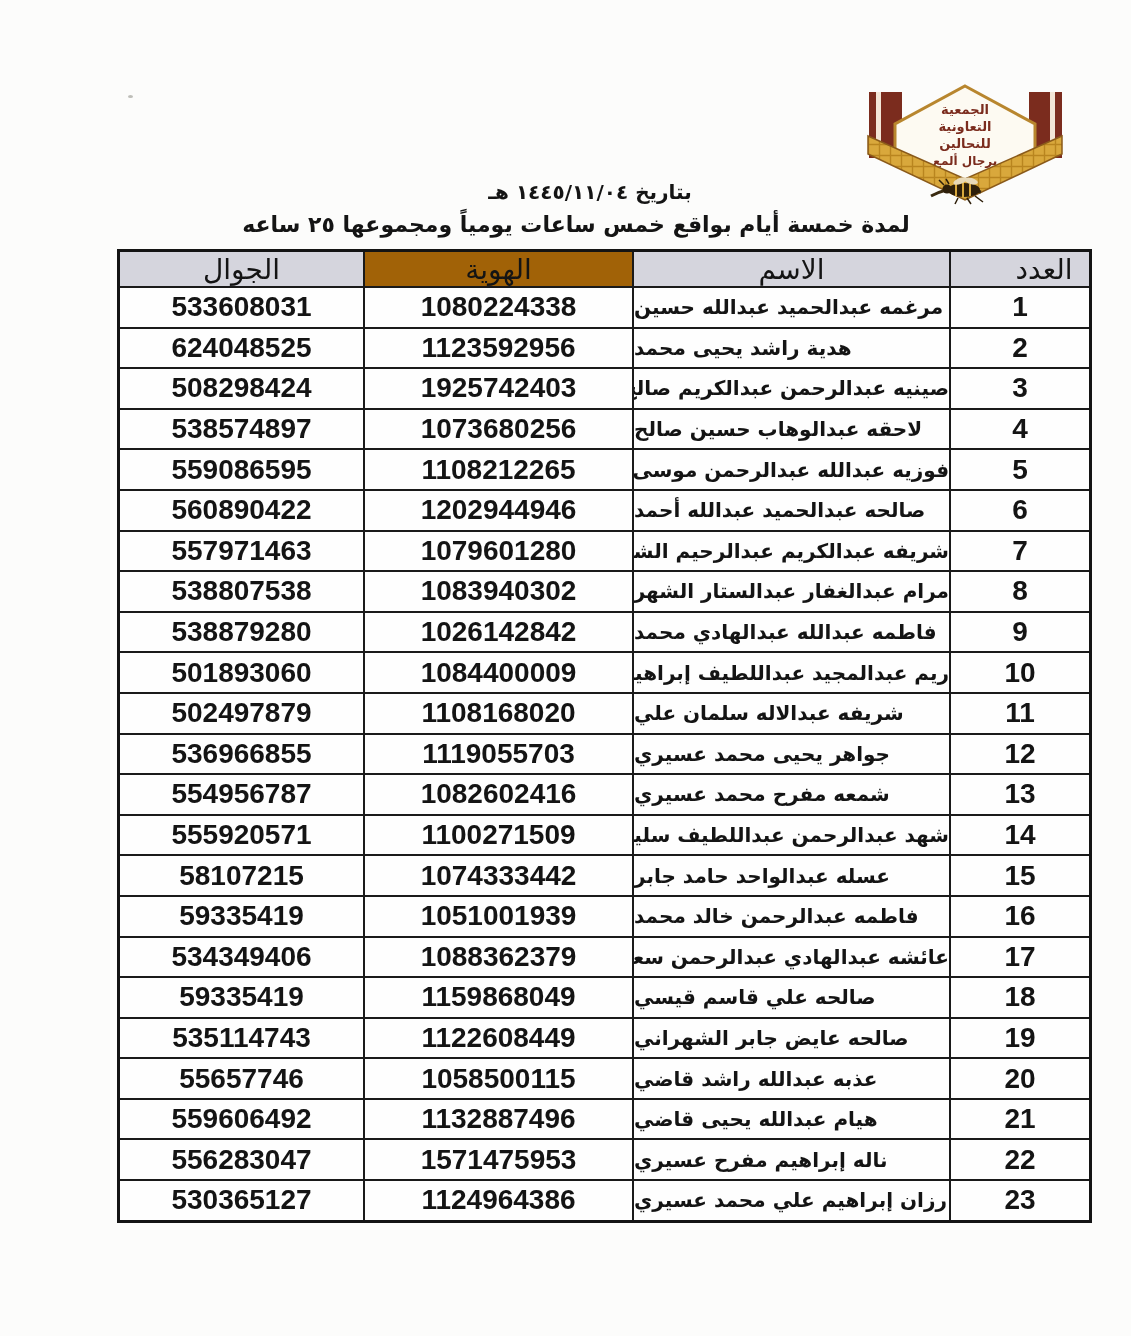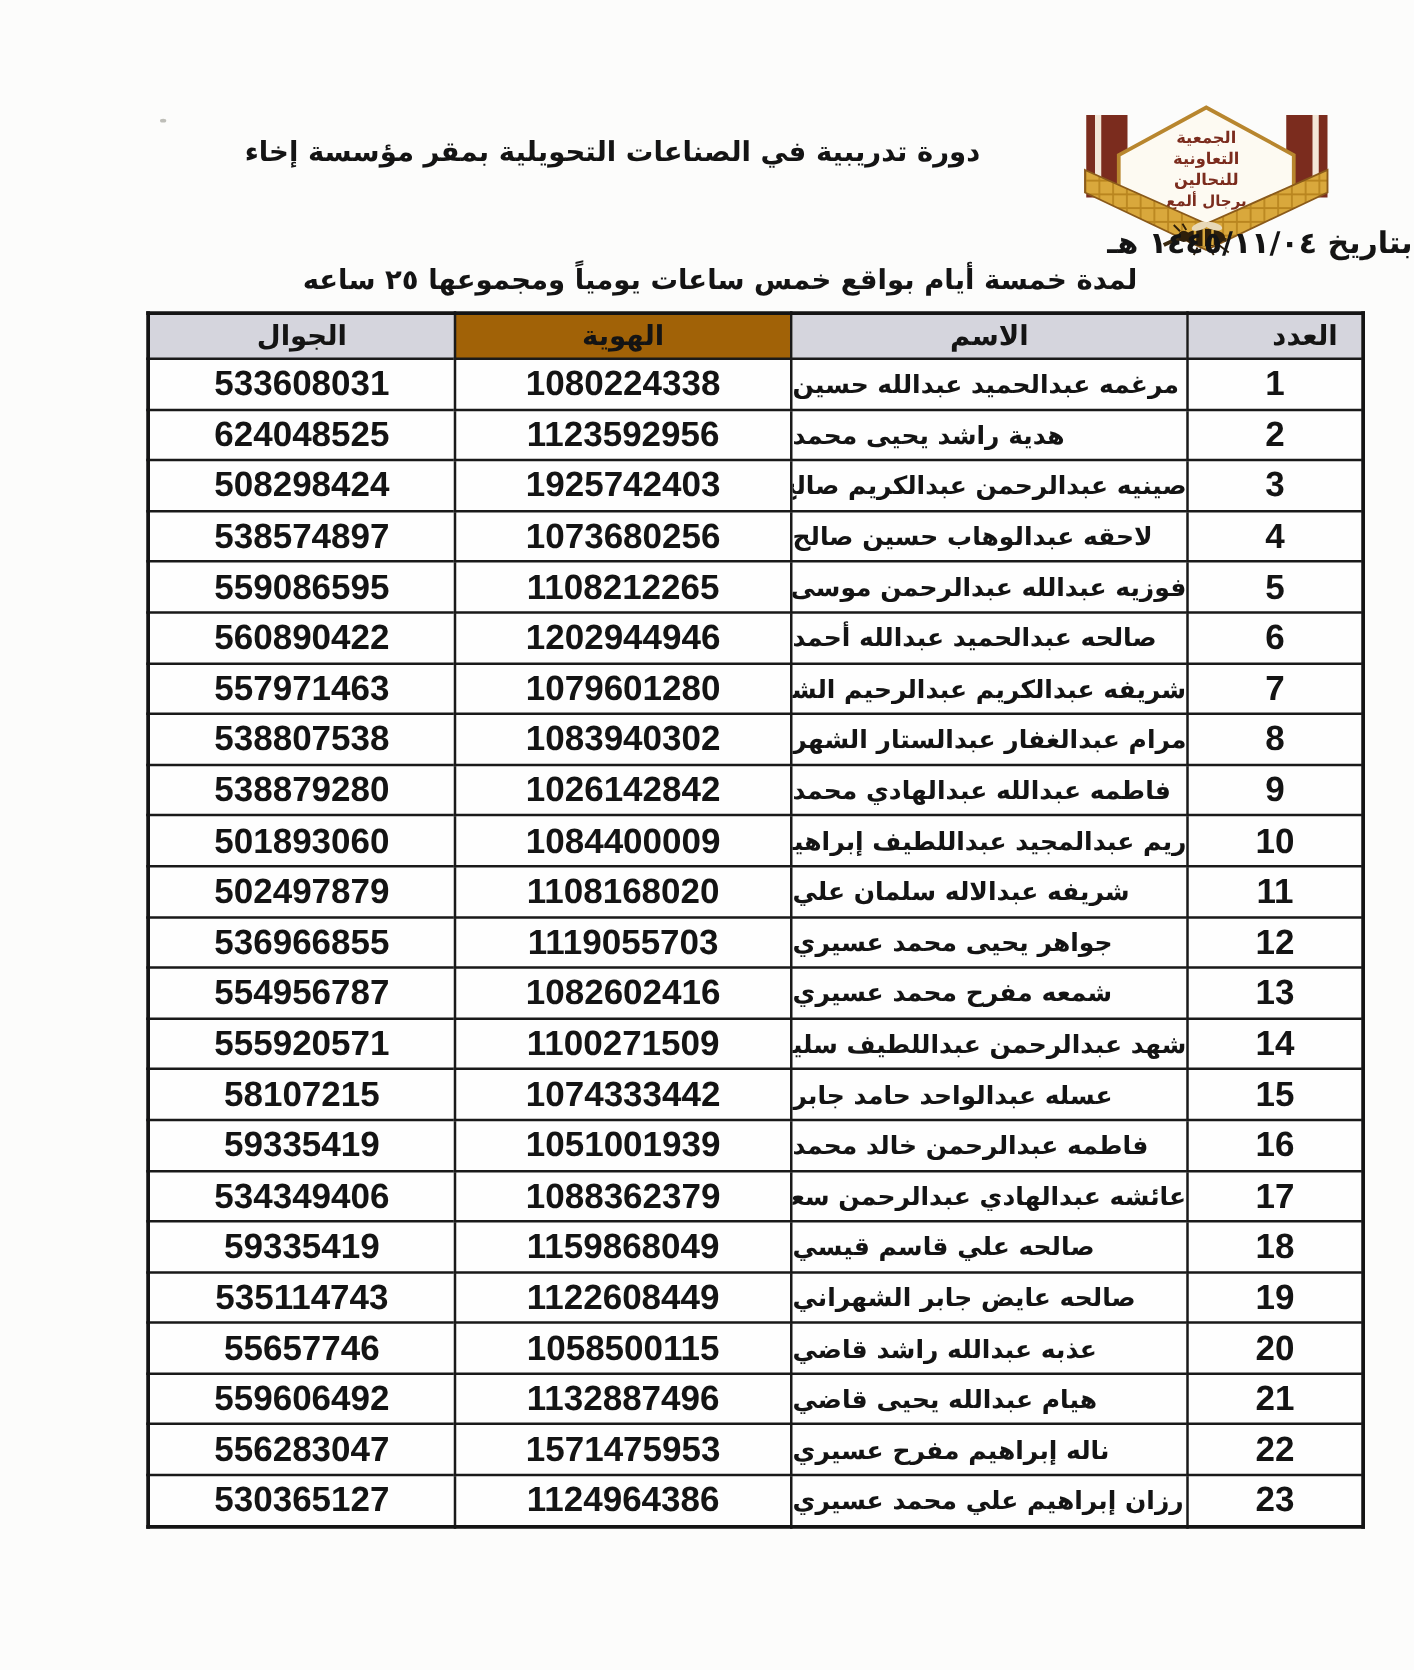--- a/index.html
+++ b/index.html
@@ -14,22 +14,22 @@
   }
   .page{position:absolute;inset:0;}
 
   .doc-title{
     position:absolute;left:30px;top:110px;width:920px;
     text-align:center;direction:rtl;
     font-size:22px;font-weight:bold;letter-spacing:.3px;
   }
   .date-line{
     position:absolute;left:50px;top:180px;width:1080px;
-    direction:rtl;
-    font-size:24px;font-weight:bold;
+    text-align:center;direction:rtl;
+    font-size:20px;font-weight:bold;
   }
   .duration-line{
     position:absolute;left:0;top:212px;width:1152px;
     text-align:center;direction:rtl;
     font-size:22px;font-weight:bold;
   }
 
   .logo-box{position:absolute;left:863px;top:84px;width:205px;height:128px;}
 
   .speck{
@@ -47,21 +47,21 @@
     border:3px solid #141414;
   }
   table.roster th,table.roster td{
     border:2px solid #1a1a1a;
     padding:0;
     overflow:hidden;
     white-space:nowrap;
   }
   table.roster th{
     height:34px;
-    font-size:22px;font-weight:bold;
+    font-size:28px;font-weight:normal;
     vertical-align:middle;
   }
   table.roster td{height:38.6px;vertical-align:middle;}
   .col-num{width:90px;}
   .col-name{width:315px;}
   .col-id{width:267px;}
   .col-mobile{width:243px;}
   td.col-num,td.col-id,td.col-mobile{
     text-align:center;
     font-family:"Liberation Sans","DejaVu Sans",sans-serif;
@@ -74,21 +74,20 @@
     padding-right:2px;
   }
 </style>
 </head>
 <body>
 
 <div class="page">
 
   <div class="speck"></div>
 
-  <div class="doc-title">دورة تدريبية في الصناعات التحويلية بمقر مؤسسة إخاء</div>
 
   <div class="logo-box">
     <svg width="205" height="128" viewBox="0 0 205 128" xmlns="http://www.w3.org/2000/svg">
       <defs>
         <pattern id="honey" width="11" height="11" patternUnits="userSpaceOnUse">
           <rect width="11" height="11" fill="#d9a83c"></rect>
           <path d="M0 5.5 H11 M5.5 0 V11" stroke="#b9851f" stroke-width="1.4"></path>
         </pattern>
       </defs>
 

